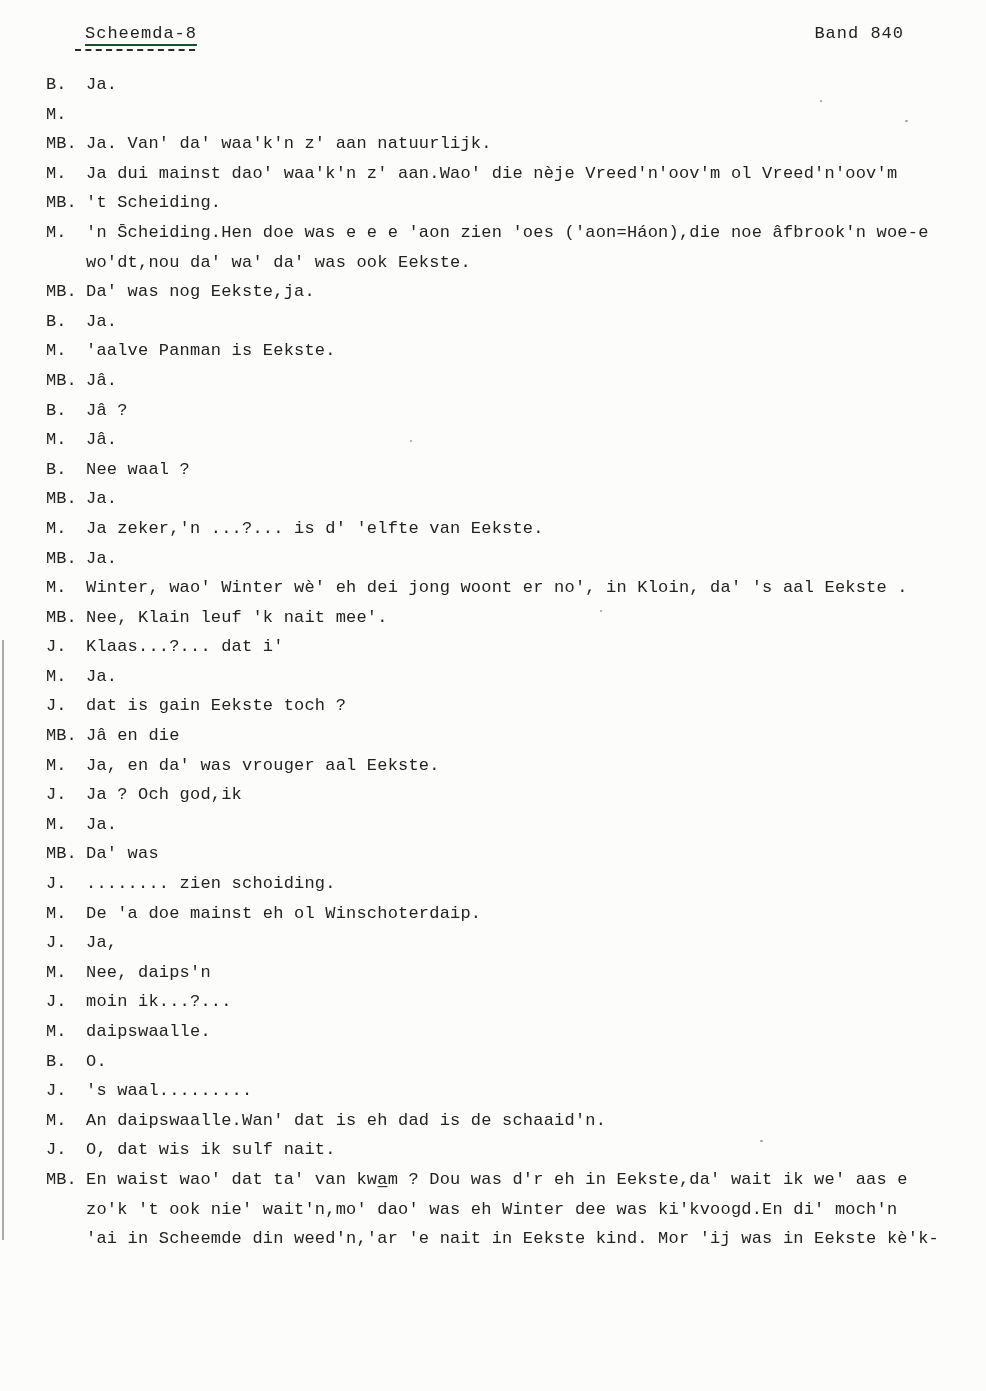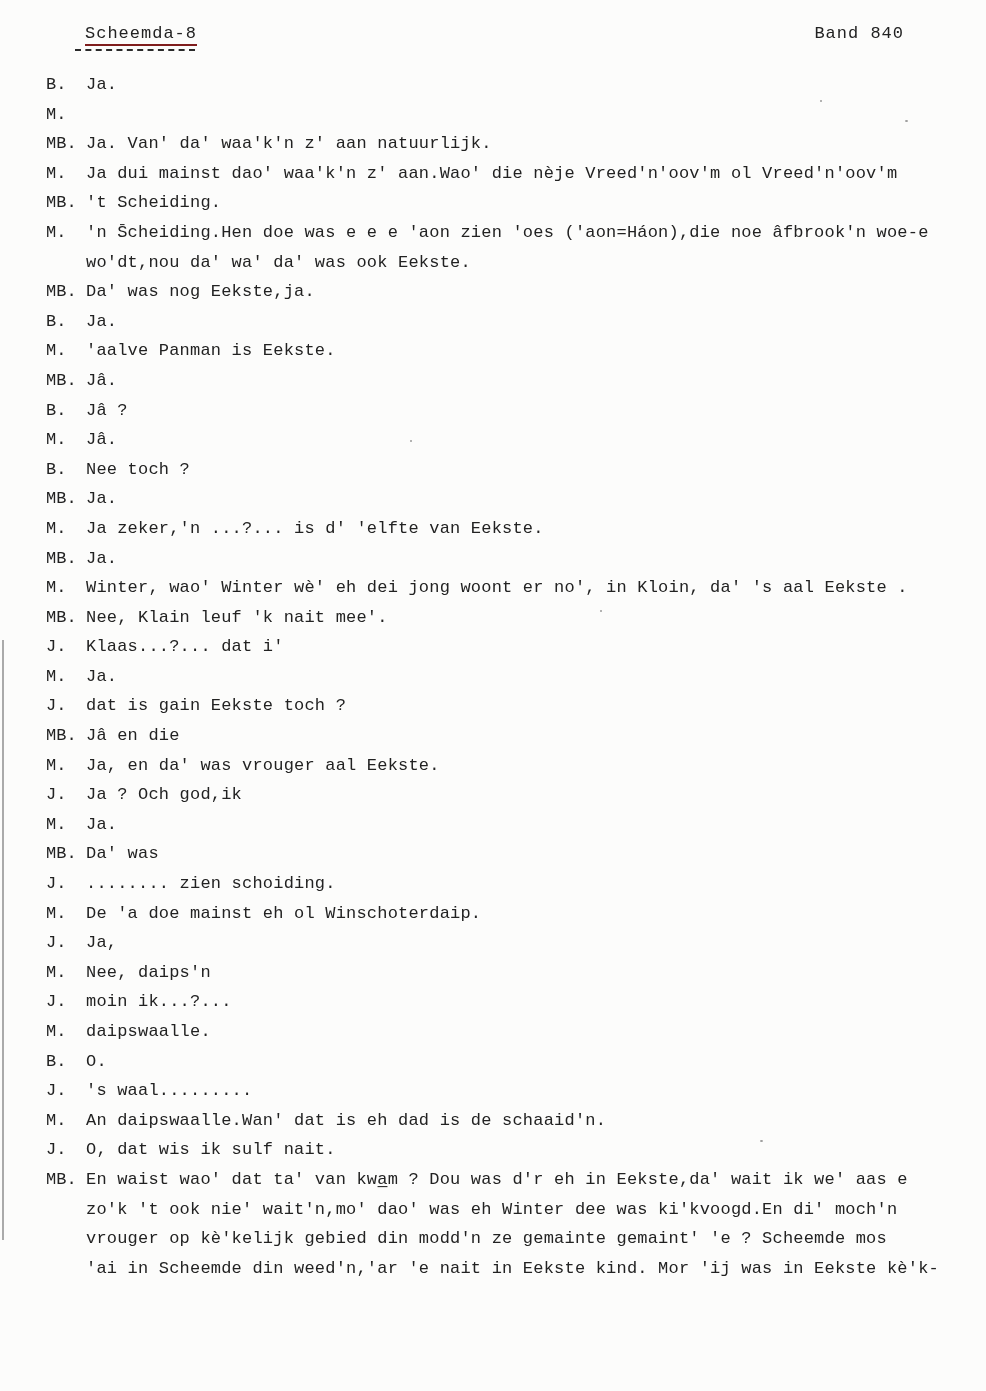--- a/index.html
+++ b/index.html
@@ -19,21 +19,21 @@
   .header {
     display: flex;
     justify-content: space-between;
     align-items: flex-start;
     padding: 0 82px 0 85px;
     height: 38px;
   }
   .doc-title {
     position: relative;
     display: inline-block;
-    border-bottom: 2px solid #7f1d1d;
+    border-bottom: 2px solid #14532d;
     padding-bottom: 1px;
     letter-spacing: 1px;
   }
   .doc-title::after {
     content: "";
     position: absolute;
     left: -10px;
     right: 2px;
     bottom: -7px;
     border-bottom: 2px dashed #2a2a2a;
@@ -148,21 +148,21 @@
       </div>
       <div class="entry">
         <span class="speaker">M.</span>
         <div class="utterance">
           <div class="line">Jâ.</div>
         </div>
       </div>
       <div class="entry">
         <span class="speaker">B.</span>
         <div class="utterance">
-          <div class="line">Nee toch ?</div>
+          <div class="line">Nee waal ?</div>
         </div>
       </div>
       <div class="entry">
         <span class="speaker">MB.</span>
         <div class="utterance">
           <div class="line">Ja.</div>
         </div>
       </div>
       <div class="entry">
         <span class="speaker">M.</span>
@@ -294,21 +294,20 @@
         <span class="speaker">J.</span>
         <div class="utterance">
           <div class="line">O, dat wis ik sulf nait.</div>
         </div>
       </div>
       <div class="entry">
         <span class="speaker">MB.</span>
         <div class="utterance">
           <div class="line">En waist wao' dat ta' van kwa̲m ? Dou was d'r eh in Eekste,da' wait ik we' aas e</div>
           <div class="line">zo'k 't ook nie' wait'n,mo' dao' was eh Winter dee was ki'kvoogd.En di' moch'n</div>
-          <div class="line">vrouger op kè'kelijk gebied din modd'n ze gemainte gemaint' 'e ? Scheemde mos</div>
           <div class="line">'ai in Scheemde din weed'n,'ar 'e nait in Eekste kind. Mor 'ij was in Eekste kè'k-</div>
         </div>
       </div>
     </div>
 
   <div class="scan-line-left"></div>
   <div class="speck s1"></div>
   <div class="speck s2"></div>
   <div class="speck s3"></div>
   <div class="speck s4"></div>

